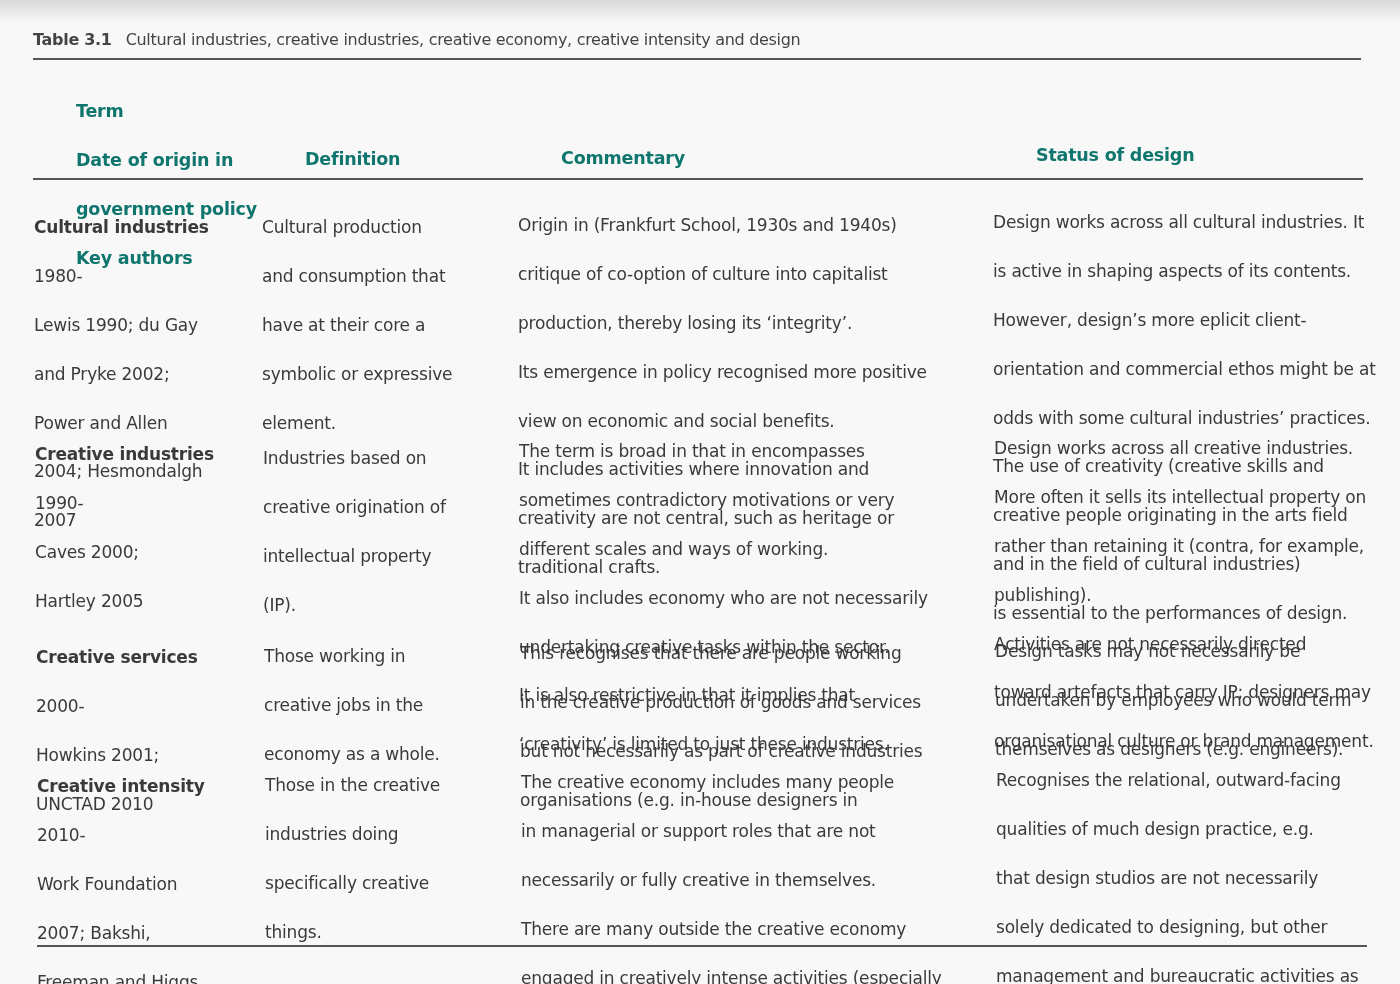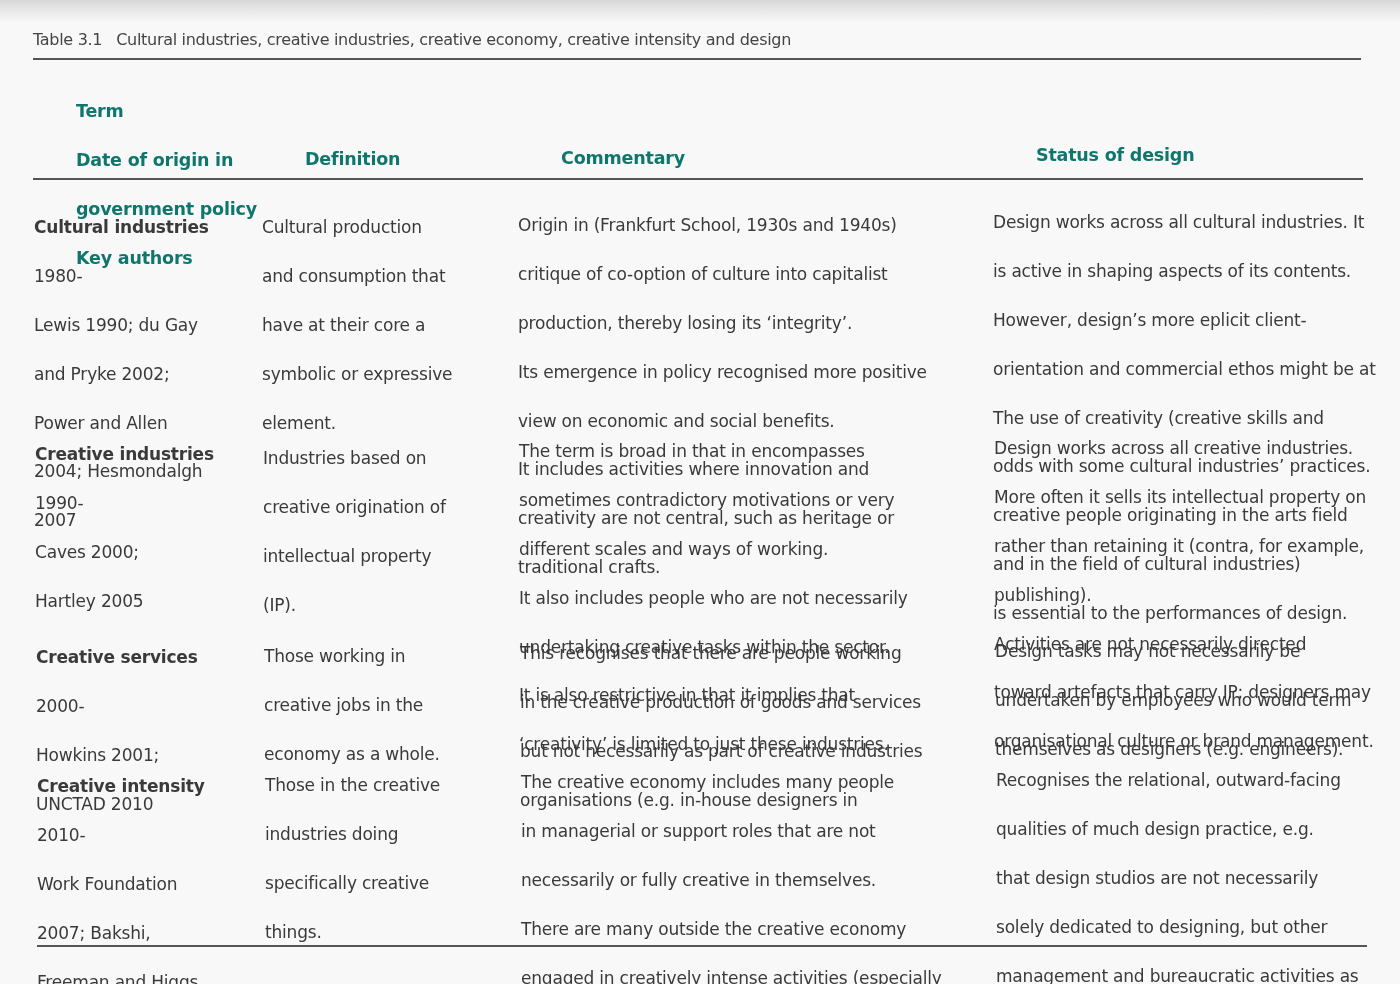--- a/index.html
+++ b/index.html
@@ -24,21 +24,21 @@
     .caption {
       position: absolute;
       left: 33px;
       top: 30px;
       font-size: 16px;
       letter-spacing: -0.3px;
       color: #444;
       white-space: nowrap;
     }
     .caption .label {
-      font-weight: normal;
+      font-weight: bold;
       margin-right: 14px;
     }
     .rule {
       position: absolute;
       background: #555;
       height: 2px;
     }
     .col {
       position: absolute;
       font-size: 17px;
@@ -105,22 +105,22 @@
   <span class="cell-line">view on economic and social benefits.</span>
   <span class="cell-line">It includes activities where innovation and</span>
   <span class="cell-line">creativity are not central, such as heritage or</span>
   <span class="cell-line">traditional crafts.</span>
 </div>
 <div class="col" style="left:993px; top:186px;">
   <span class="cell-line">Design works across all cultural industries. It</span>
   <span class="cell-line">is active in shaping aspects of its contents.</span>
   <span class="cell-line">However, design’s more eplicit client-</span>
   <span class="cell-line">orientation and commercial ethos might be at</span>
+  <span class="cell-line">odds with some cultural industries’ practices.</span>
   <span class="cell-line">The use of creativity (creative skills and</span>
-  <span class="cell-line">odds with some cultural industries’ practices.</span>
   <span class="cell-line">creative people originating in the arts field</span>
   <span class="cell-line">and in the field of cultural industries)</span>
   <span class="cell-line">is essential to the performances of design.</span>
 </div>
 
 <div class="col" style="left:35px; top:418px;">
   <span class="term-name">Creative industries</span>
   <span class="cell-line">1990-</span>
   <span class="cell-line">Caves 2000;</span>
   <span class="cell-line">Hartley 2005</span>
@@ -128,21 +128,21 @@
 <div class="col" style="left:263px; top:422px;">
   <span class="cell-line">Industries based on</span>
   <span class="cell-line">creative origination of</span>
   <span class="cell-line">intellectual property</span>
   <span class="cell-line">(IP).</span>
 </div>
 <div class="col" style="left:519px; top:415px;">
   <span class="cell-line">The term is broad in that in encompasses</span>
   <span class="cell-line">sometimes contradictory motivations or very</span>
   <span class="cell-line">different scales and ways of working.</span>
-  <span class="cell-line">It also includes people who are not necessarily</span>
+  <span class="cell-line">It also includes economy who are not necessarily</span>
   <span class="cell-line">undertaking creative tasks within the sector.</span>
   <span class="cell-line">It is also restrictive in that it implies that</span>
   <span class="cell-line">‘creativity’ is limited to just these industries.</span>
 </div>
 <div class="col" style="left:994px; top:412px;">
   <span class="cell-line">Design works across all creative industries.</span>
   <span class="cell-line">More often it sells its intellectual property on</span>
   <span class="cell-line">rather than retaining it (contra, for example,</span>
   <span class="cell-line">publishing).</span>
   <span class="cell-line">Activities are not necessarily directed</span>

